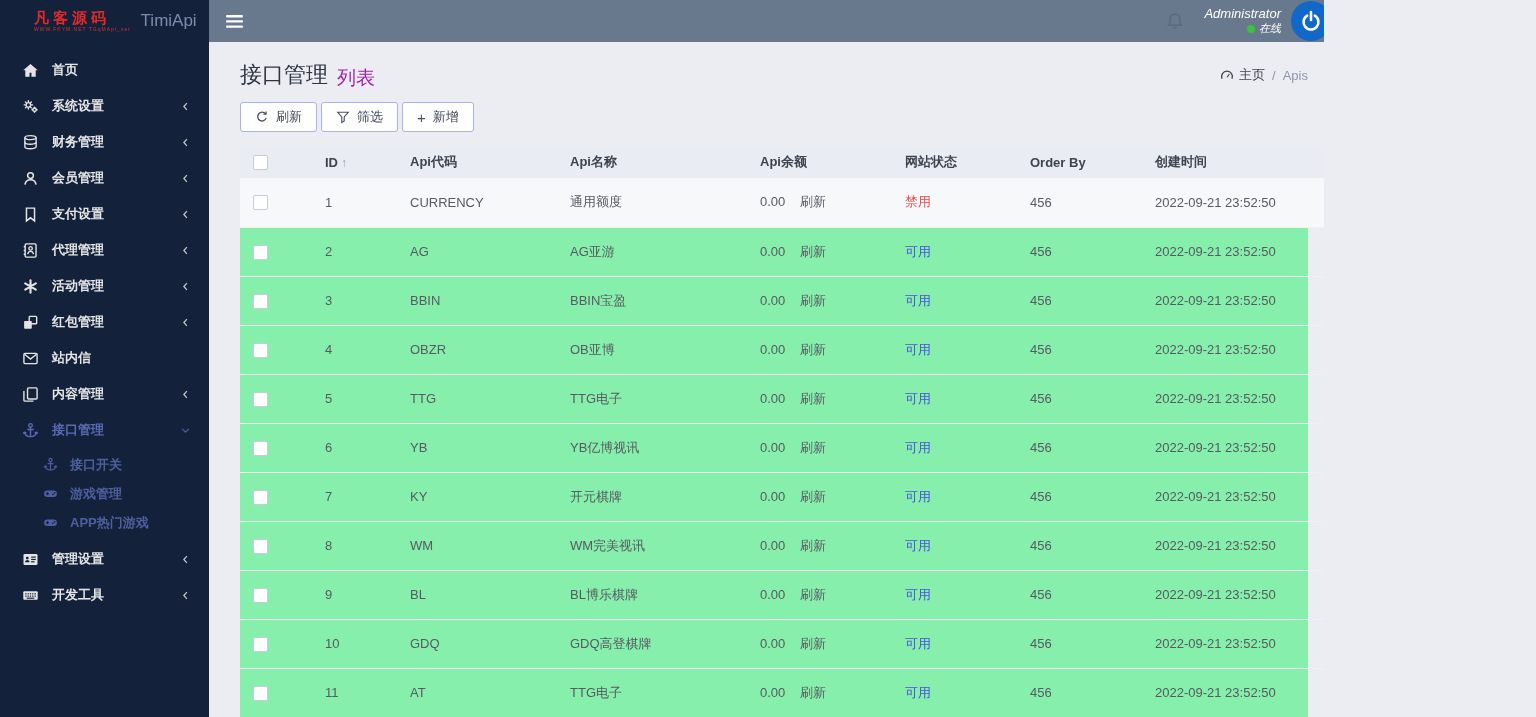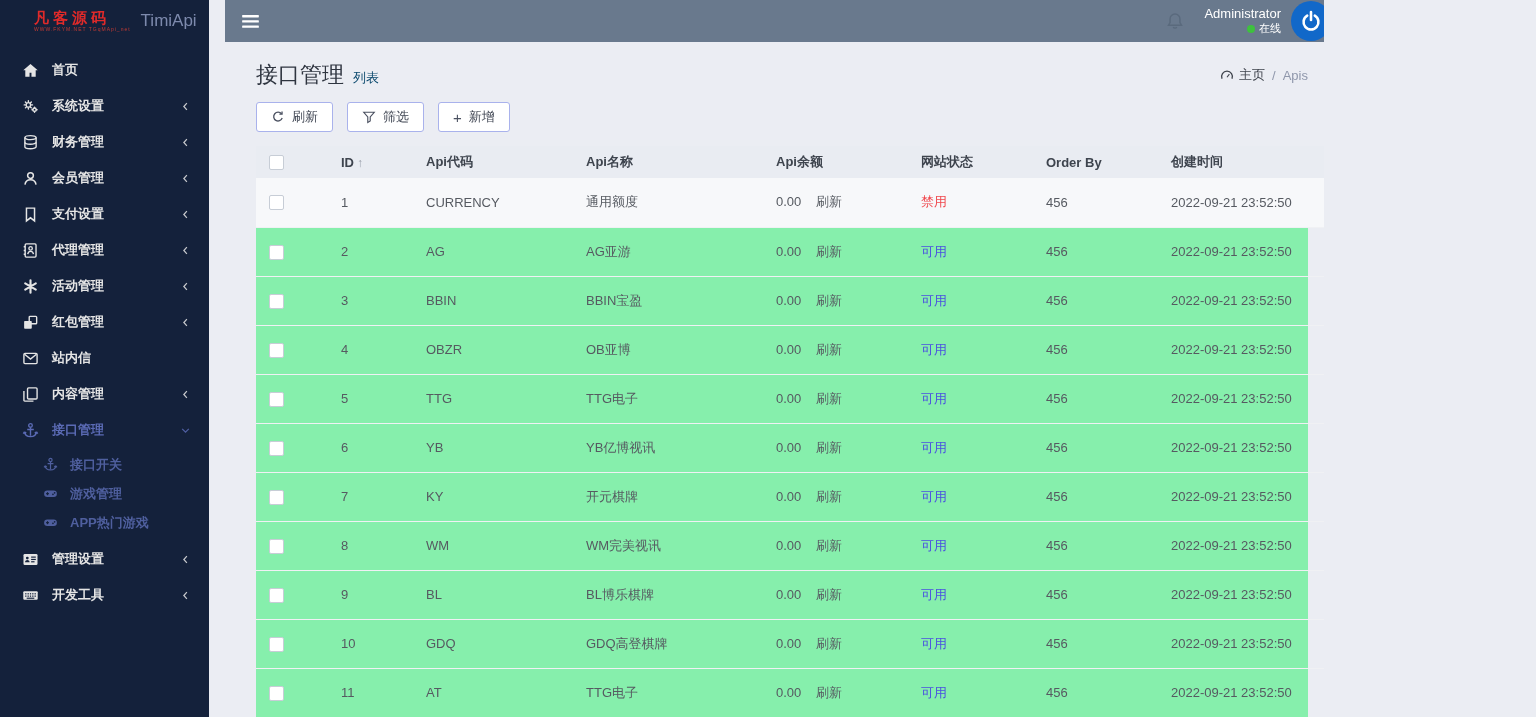--- a/index.html
+++ b/index.html
@@ -1,21 +1,21 @@
 <!DOCTYPE html>
 <html><head>
 <meta charset="utf-8">
 <style>
   * { box-sizing: border-box; margin: 0; padding: 0; }
   html,body { width:1536px; height:717px; overflow:hidden; }
   body {
     font-family: "Liberation Sans","DejaVu Sans",sans-serif;
     font-size: 13px; color:#565a61; background:#ebedf3;
   }
-  .app { display:flex; width:1324px; height:717px;gap:16px; }
+  .app { display:flex; width:1324px; height:717px; }
 
   
   .sidebar { width:209px; min-width:209px; height:717px; background:#14213b; overflow:hidden; }
   .logo { height:42px; display:flex; align-items:center; padding-left:34px; gap:10px; }
   .logo-cn-block { display:flex; flex-direction:column; line-height:1; }
   .logo-cn { color:#e02a2a; font-size:15px; font-weight:bold; letter-spacing:4px; white-space:nowrap; }
   .logo-sub { color:#c23a34; font-size:5px; letter-spacing:1px; margin-top:2px; white-space:nowrap; }
   .logo-en { color:#7d8aad; font-size:17px; }
   .nav { list-style:none; padding-top:10px; }
   .nav-item { display:flex; align-items:center; height:36px; padding:0 18px 0 22px; gap:13px;
@@ -27,43 +27,43 @@
   .sub-item { display:flex; align-items:center; height:29px; padding:0 18px 0 27px; gap:12px;
               color:#4f5f9e; font-weight:600; cursor:pointer; }
   .sub-item .ni { width:15px; height:15px; display:inline-flex; flex-shrink:0; }
   svg { display:block; width:100%; height:100%; }
 
   
   .rightcol { flex:1; display:flex; flex-direction:column; height:717px; overflow:hidden; }
   .topbar { height:42px; background:#69798d; display:flex; align-items:center; overflow:hidden; }
   .hamburger { width:50px; height:42px; display:flex; align-items:center; justify-content:center; cursor:pointer; }
   .hamburger .ni { width:17px; height:13px; }
-  .top-right { margin-left:auto; display:flex; align-items:center; }
+  .top-right { margin-left:auto; display:flex; align-items:center;font-style:italic; }
   .bell { width:18px; height:20px; color:#5a6a7d; margin-right:20px; cursor:pointer; }
   .userblock { text-align:right; margin-right:10px; line-height:1.25; cursor:pointer; }
   .username { color:#fff; font-size:13px; }
   .online { color:#fff; font-size:11px; display:flex; align-items:center; justify-content:flex-end; gap:4px; }
   .dot { width:8px; height:8px; border-radius:50%; background:#3ec13e; display:inline-block; }
   .avatar { width:40px; height:40px; border-radius:50%; background:#1168c9; display:flex;
             align-items:center; justify-content:center; margin-right:-7px; cursor:pointer; flex-shrink:0; }
   .avatar .ni { width:22px; height:22px; }
 
   
   .main { flex:1; padding:18px 16px 0 31px; overflow:hidden; }
   .title-row { display:flex; align-items:center; height:30px; }
   .page-title { font-size:22px; font-weight:500; color:#2f3540; }
-  .page-subtitle { font-size:13px; color:#0c4a6e; margin-left:9px; margin-top:6px; }
+  .page-subtitle { font-size:19px; color:#a21caf; margin-left:9px; margin-top:6px; }
   .breadcrumb { margin-left:auto; display:flex; align-items:center; gap:7px; font-size:13px; color:#8f97ab; }
   .bc-home { color:#40454e; display:flex; align-items:center; gap:5px; cursor:pointer; }
   .bc-home .ni { width:14px; height:14px; }
   .toolbar-row { display:flex; align-items:center; margin-top:12px; height:30px; }
   .btn { display:inline-flex; align-items:center; gap:7px; height:30px; padding:0 14px;
          background:#fff; border:1px solid #a9b2ec; border-radius:3px; color:#3f4552;
          font-size:13px; cursor:pointer; }
-  .btn + .btn { margin-left:14px; }
+  .btn + .btn { margin-left:4px; }
   .btn .ni { width:14px; height:14px; color:#4a5060; }
   .btn-add { margin-left:auto; }
   .plus { font-size:15px; line-height:1; color:#4a5060; }
 
   
   .table-card { margin-top:14px; background:#86efac; }
   table { border-collapse:collapse; width:1280px; table-layout:fixed; }
   thead tr { background:#e9ecf2; height:32px; }
   th { font-size:13px; color:#3e444e; font-weight:700; text-align:left; padding:0 0 0 15px; white-space:nowrap; }
   th.c-check, td.c-check { padding-left:13px; }

